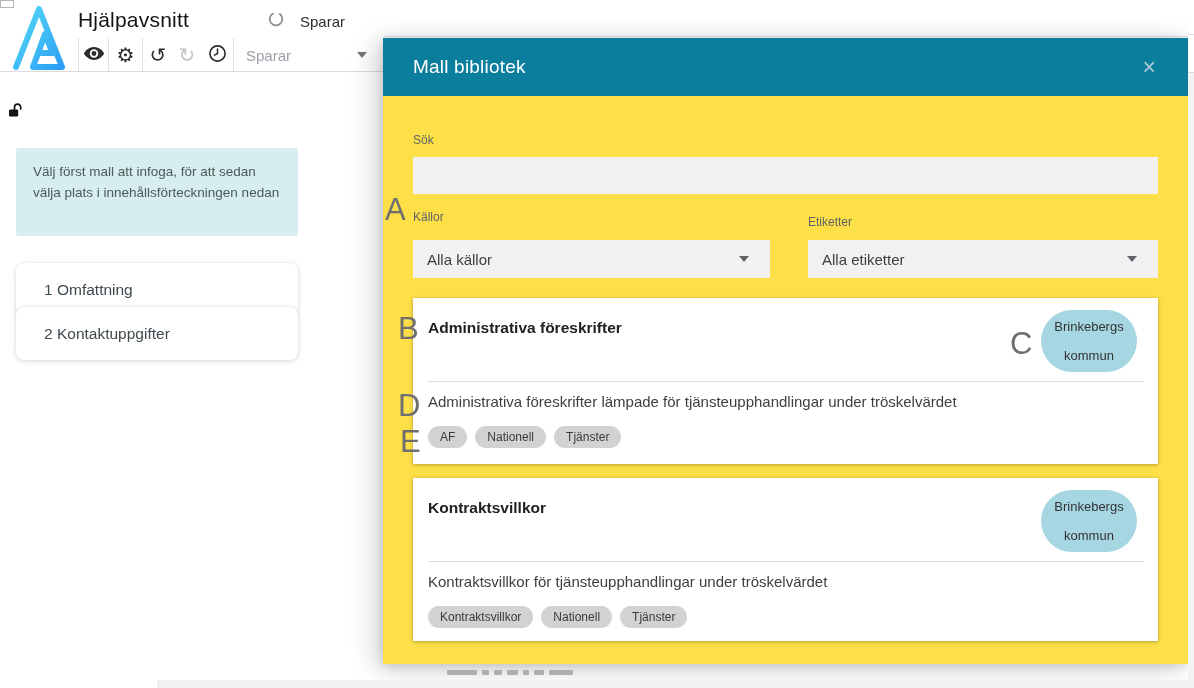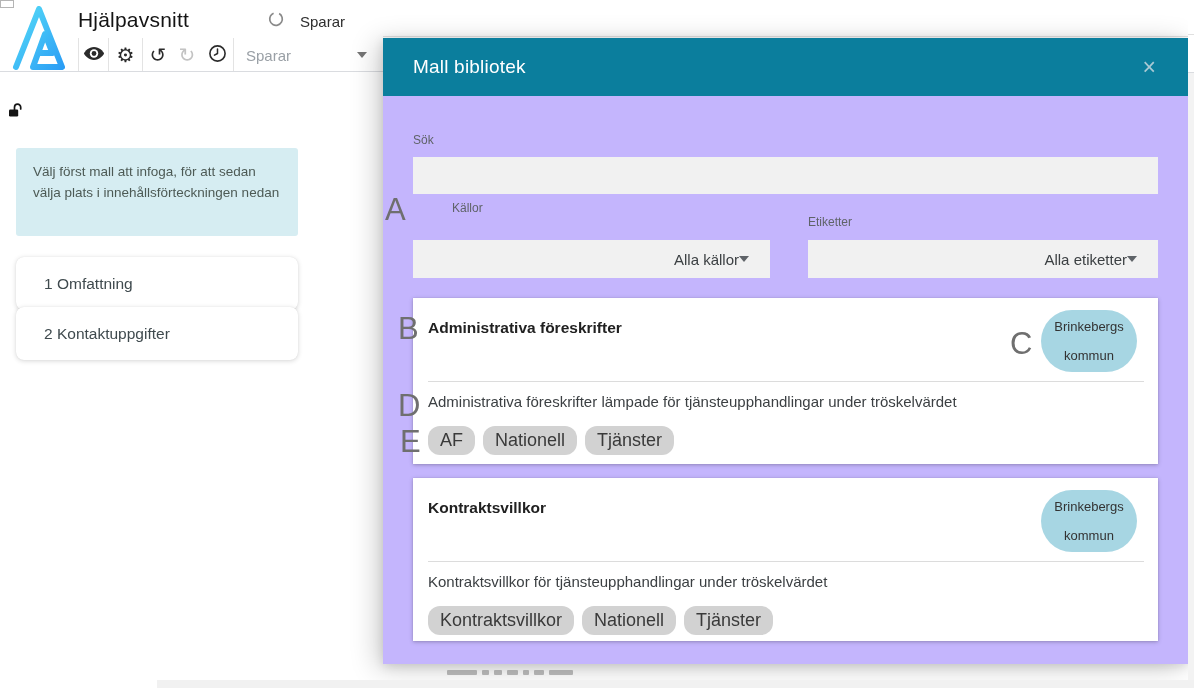--- a/index.html
+++ b/index.html
@@ -44,48 +44,48 @@
     left:16px; top:148px; width:282px; min-height:88px;
     background:#d6edf2; border-radius:3px; padding:13px 17px;
     font-size:13.5px; line-height:21px; color:#4d5a55;
   }
   .toc-item {
     left:16px; width:282px; height:53px; background:#fff; border-radius:8px;
     box-shadow:0 1px 5px rgba(0,0,0,.16), 0 0 1px rgba(0,0,0,.1);
     display:flex; align-items:center; padding-left:28px;
     font-size:15.5px; color:#3f4a4e; cursor:pointer;
   }
-  .toc-1 { top:257px;align-items:center; }
+  .toc-1 { top:263px;align-items:center; }
   .toc-2 { top:307px; }
 
   
   .modal {
-    left:383px; top:38px; width:805px; height:626px; background:#c4b5fd;
+    left:383px; top:38px; width:805px; height:626px; background:#fde047;
     box-shadow:-6px 4px 26px rgba(0,0,0,.20), 0 2px 10px rgba(0,0,0,.12);
     z-index:10;
   }
   .modal-header {
     position:absolute; left:0; top:0; width:100%; height:58px; background:#0b7e9d;
     display:flex; align-items:center; justify-content:space-between; padding:0 32px 0 30px;
   }
   .modal-title { color:#ffffff; font-size:19px; font-weight:400; letter-spacing:.2px; }
   .modal-close { color:#a9c9d4; font-size:23px; line-height:1; cursor:pointer; font-weight:400; }
 
   .field-label { position:absolute; font-size:12px; color:#5f6368; }
   .search-label { left:30px; top:95px; }
   .search-input {
     position:absolute; left:30px; top:119px; width:745px; height:37px;
     background:#f1f1f1; border:none; outline:none; padding:0 12px; font-size:15px; color:#3c4043;
     font-family:"Liberation Sans", sans-serif;
   }
-  .kallor-label { left:30px; top:163px;margin-left:39px; }
+  .kallor-label { left:30px; top:172px; }
   .etiketter-label { left:425px; top:177px; }
   .select {
     position:absolute; top:202px; height:38px; background:#f1f1f1;
-    display:flex; align-items:center; justify-content:flex-end;
+    display:flex; align-items:center; justify-content:space-between;
     padding:0 21px 0 14px; cursor:pointer;
   }
   .select-kallor { left:30px; width:357px; }
   .select-etiketter { left:425px; width:350px; }
   .select-value { font-size:15px; color:#3c4043; }
   .select .chev { border-top-color:#5f6368; }
 
   
   .tcard {
     position:absolute; left:30px; width:745px; background:#fff;
@@ -99,21 +99,21 @@
     position:absolute; right:21px; top:12px; width:96px; height:62px;
     background:#a7d6e3; border-radius:50px;
     display:flex; align-items:center; justify-content:center; text-align:center;
     font-size:13px; color:#333; line-height:29px; padding:8px 6px;
   }
   .tcard-divider { position:absolute; left:15px; right:14px; top:83px; height:1px; background:#dcdcdc; }
   .tcard-desc { position:absolute; left:15px; top:95px; font-size:15px; color:#3c4043; }
   .tcard-tags { position:absolute; left:15px; top:128px; display:flex; gap:8px; }
   .tag {
     background:#d2d2d2; border-radius:12px; padding:4px 12px;
-    font-size:18px; color:#3a3a3a; white-space:nowrap;
+    font-size:12px; color:#3a3a3a; white-space:nowrap;
   }
 
   
   .clipped-title { position:absolute; left:64px; top:632px; display:flex; gap:5px; align-items:flex-end; opacity:.65; }
   .clipped-title i { display:block; height:5px; background:#8f8f8f; border-radius:1px; }
 
   
   .right-sliver { left:1188px; top:0; width:6px; height:688px; background:#fff; z-index:11; }
   .right-sliver .ln1 { position:absolute; top:34px; left:0; width:6px; height:1px; background:#e0e0e0; }
   .right-sliver .ln2 { position:absolute; top:72px; left:0; width:6px; height:1px; background:#dadce0; }

